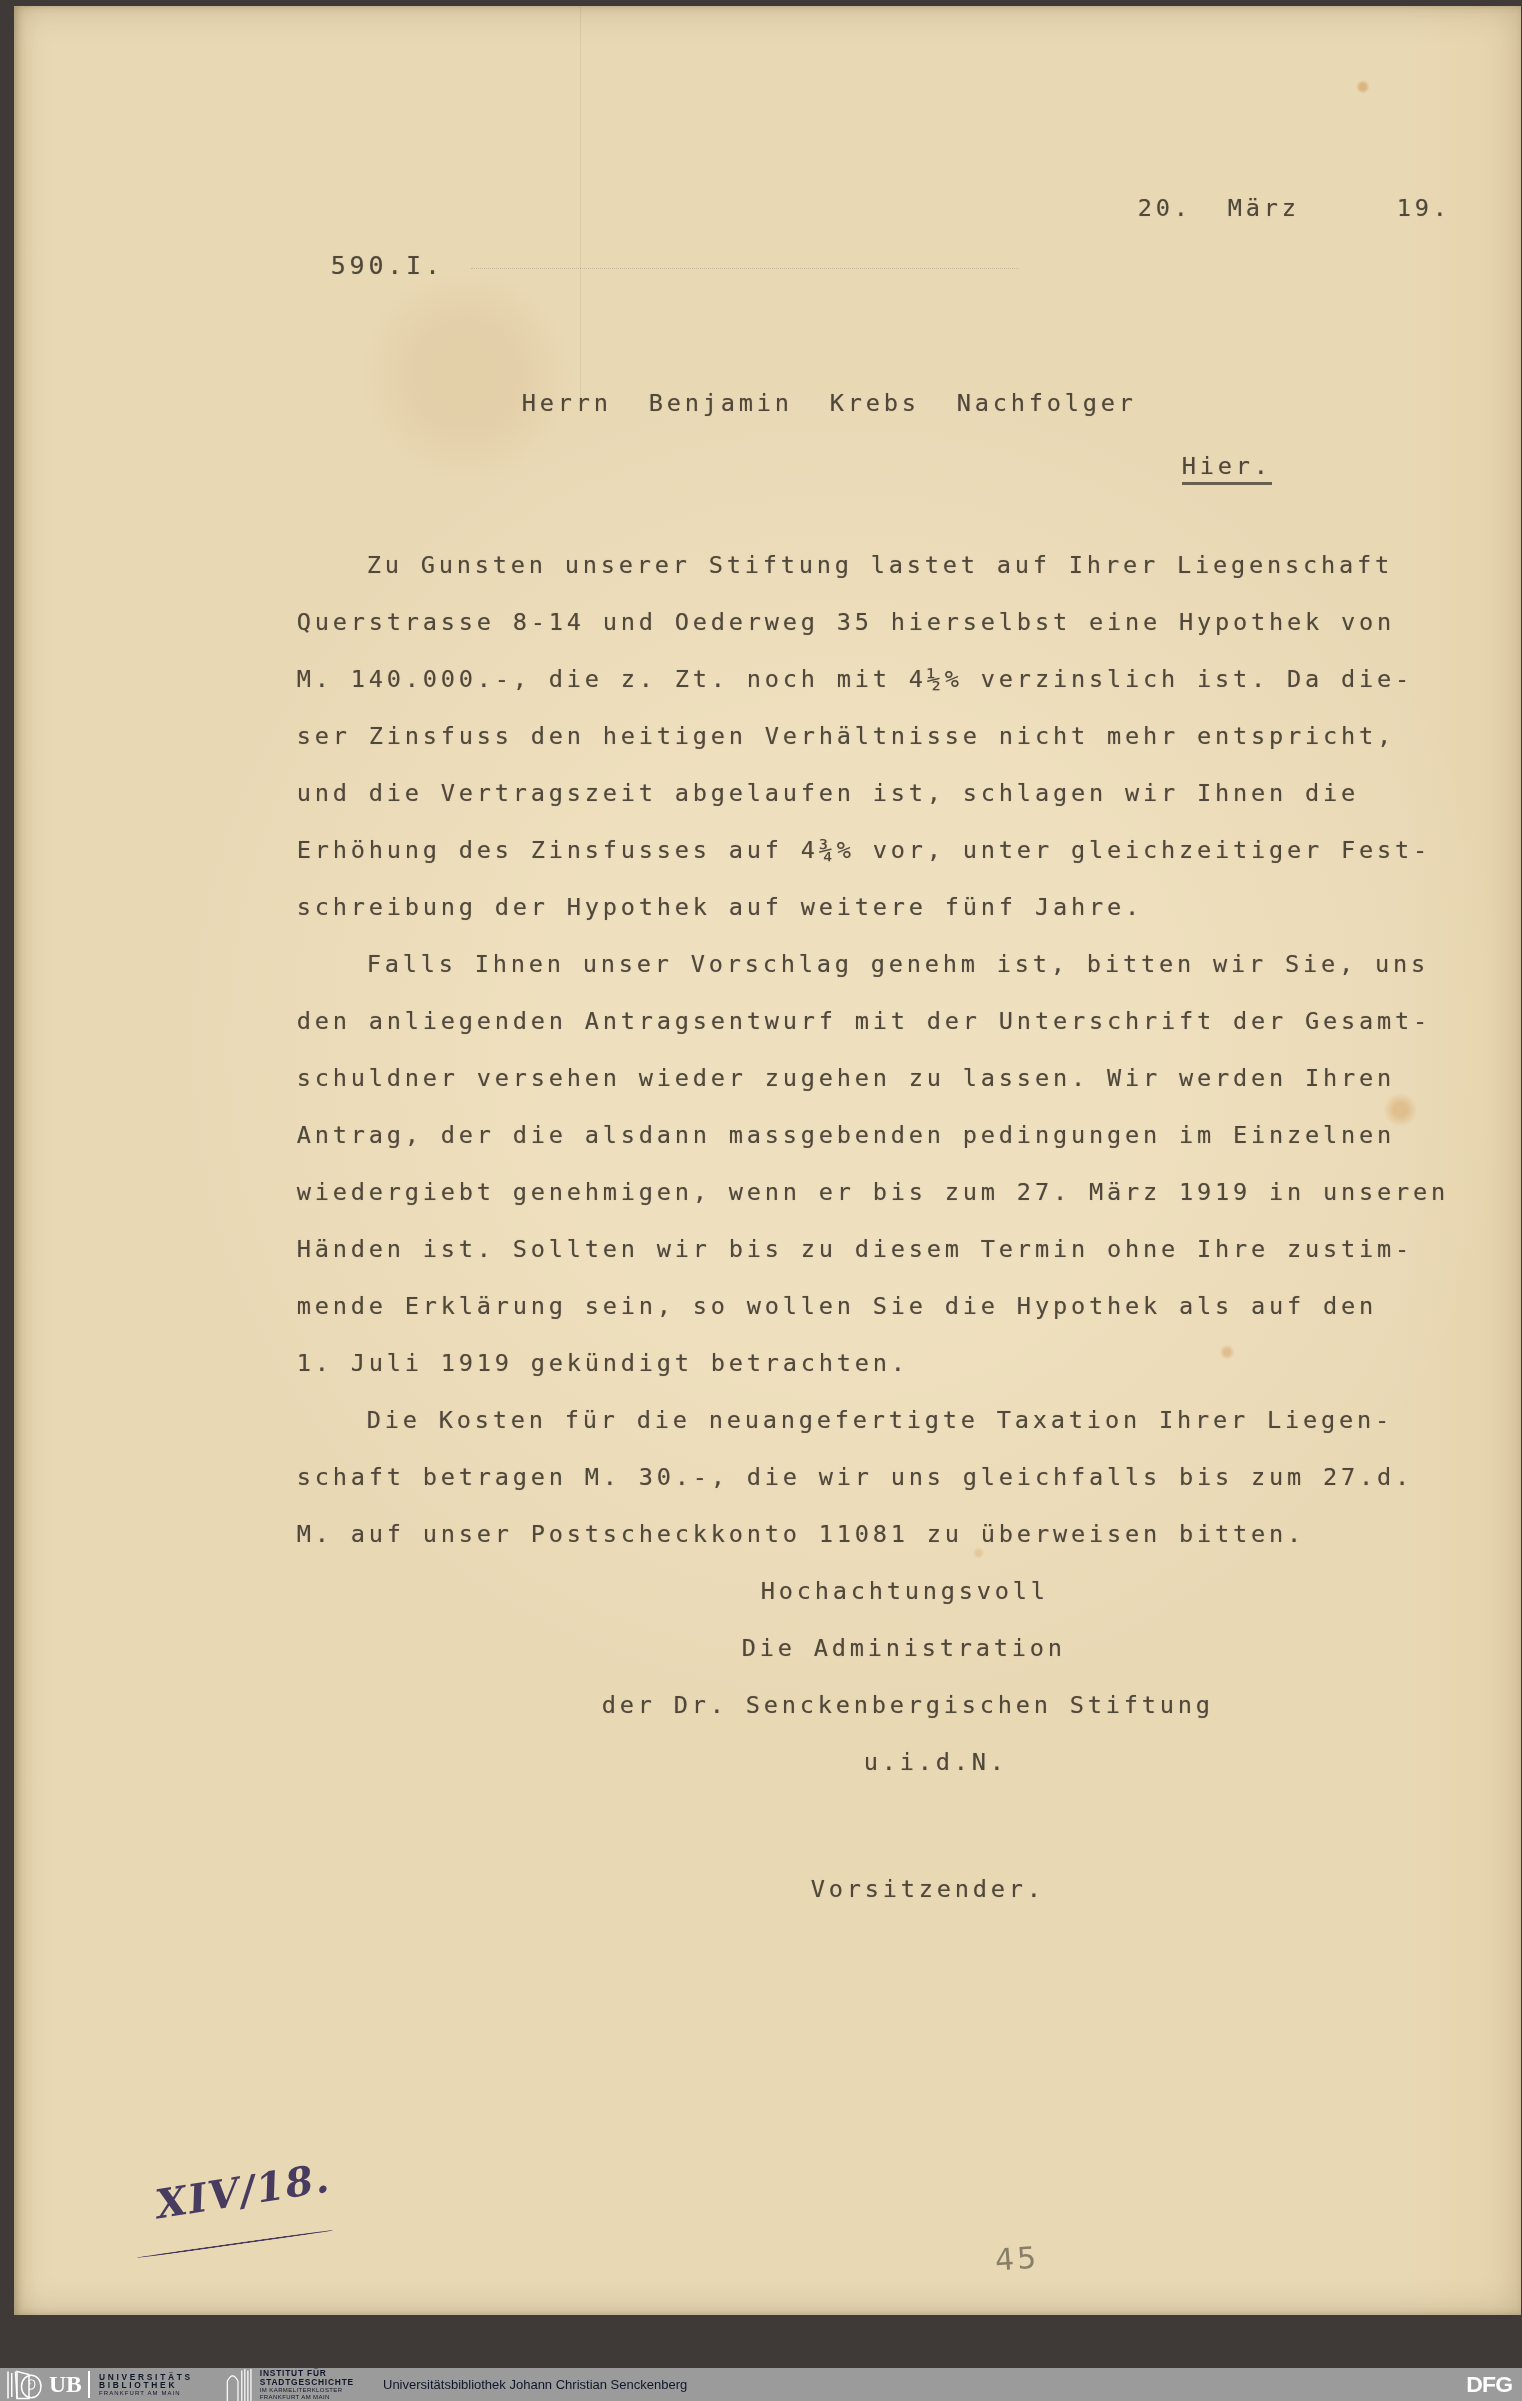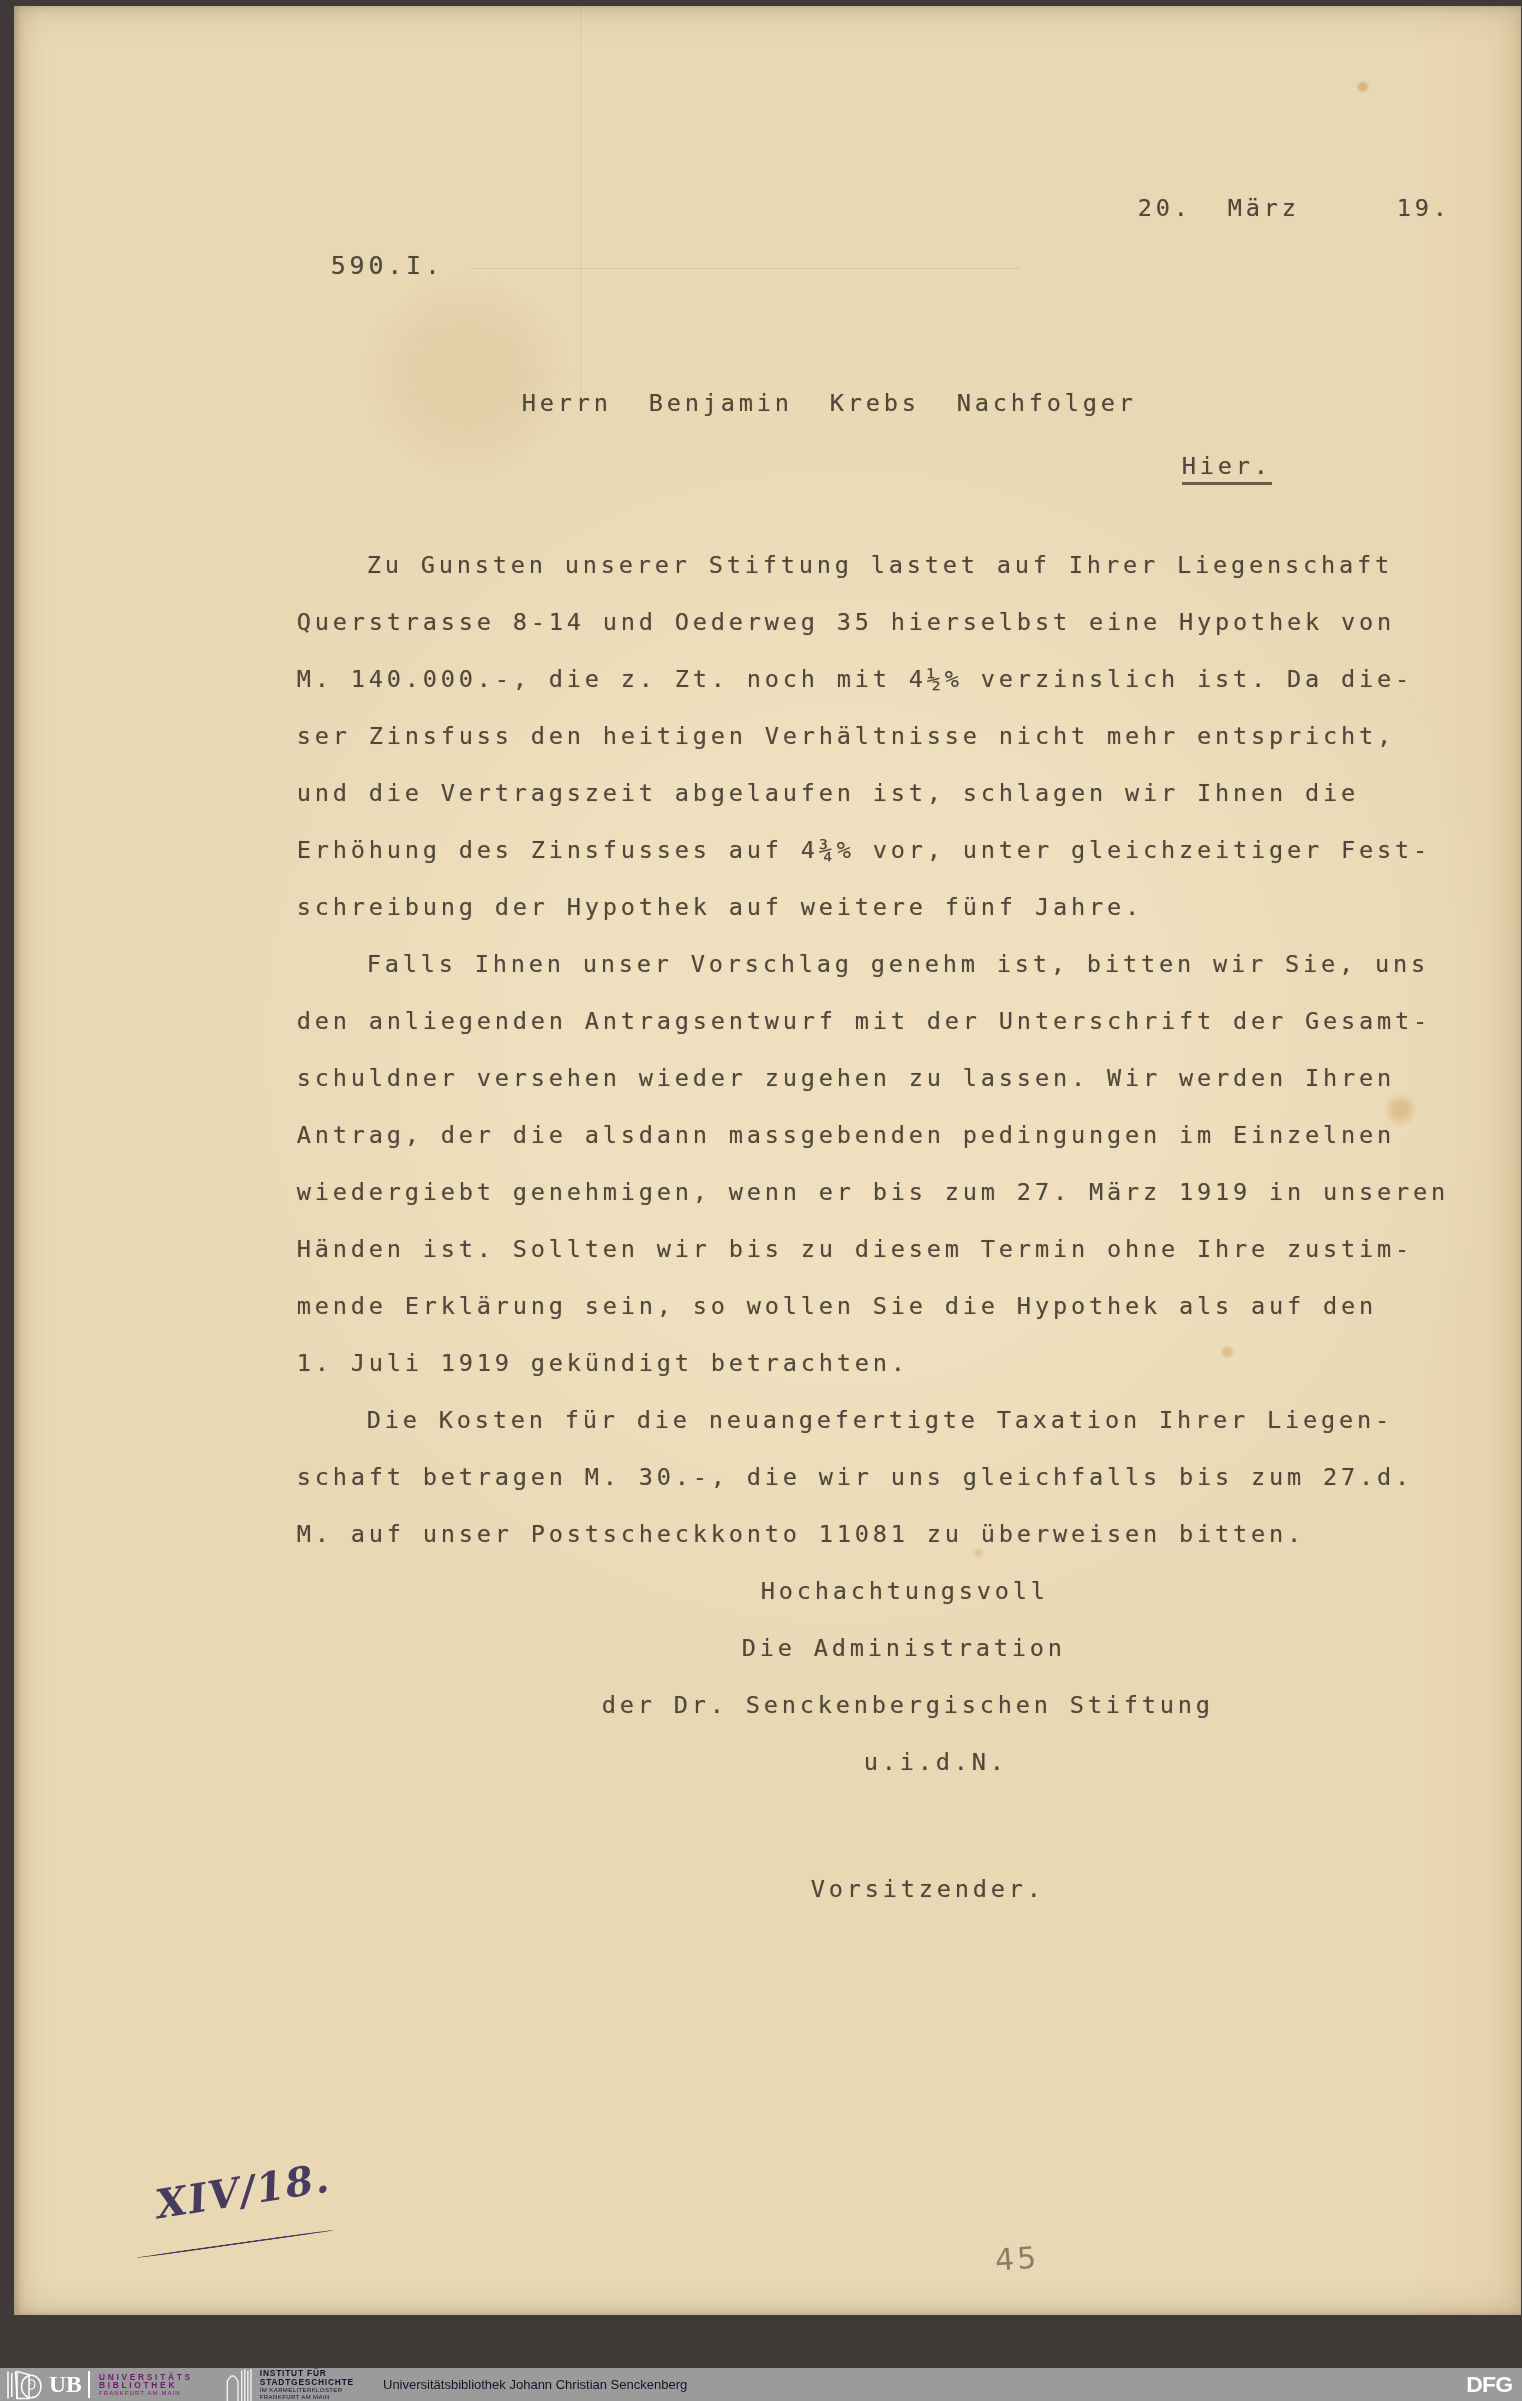--- a/index.html
+++ b/index.html
@@ -93,21 +93,21 @@
     display:flex; align-items:center;
     font-family:"Liberation Sans", sans-serif;
   }
   .logo-group{display:flex; align-items:center; height:100%;}
   .ub-group{margin-left:6px;}
   .ub-abbrev{
     color:#fff; font-family:"Liberation Serif", serif;
     font-weight:bold; font-size:23.6px; margin:0 4.6px 0 3px;
     padding-right:6px; border-right:2.3px solid #fff;
   }
-  .ub-text{color:#701a75; line-height:1.05; margin-left:4.6px;}
+  .ub-text{color:#0f172a; line-height:1.05; margin-left:4.6px;}
   .ub-text .big{font-size:8.4px; letter-spacing:2.7px; font-weight:bold;}
   .ub-text .small{font-size:6px; letter-spacing:1.1px;}
   .inst-group{margin-left:32px;}
   .inst-text{color:#0f172a; line-height:1.1; margin-left:6px;}
   .inst-text .big{font-size:8.4px; letter-spacing:0.8px; font-weight:bold;}
   .inst-text .small{font-size:6px; letter-spacing:0.4px;}
   .library-name{
     color:#0f172a; font-size:13px; margin-left:29px; white-space:nowrap;
   }
   .dfg-label{

